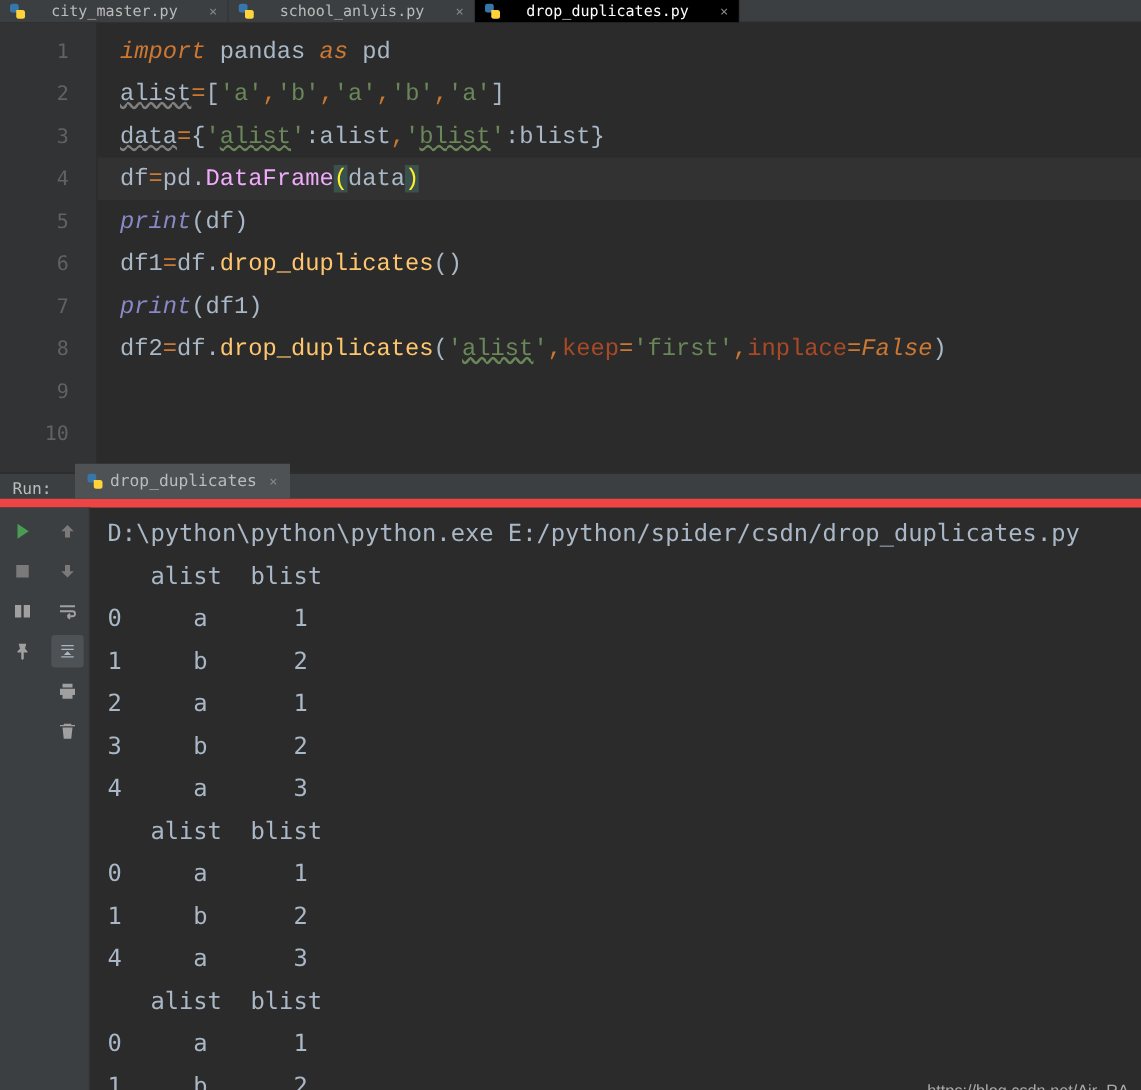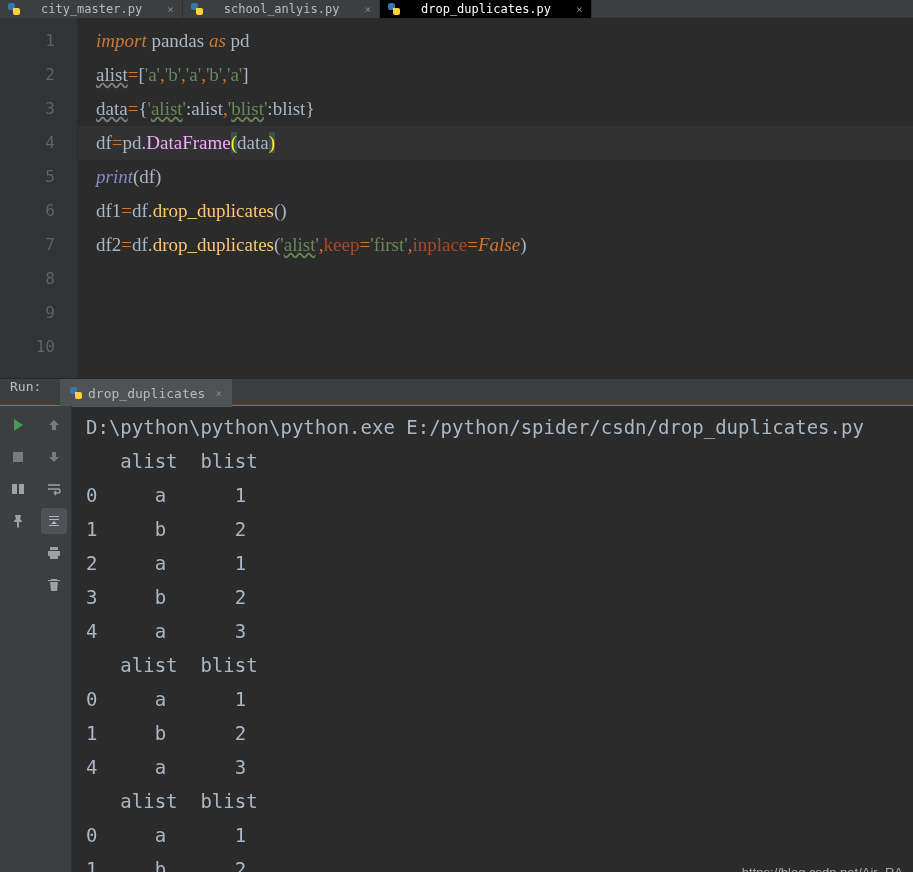--- a/index.html
+++ b/index.html
@@ -88,21 +88,21 @@
   .code-area {
     flex: 1;
     padding: 6px 0 0 18px;
     position: relative;
   }
   .code-line {
     height: 34px;
     line-height: 34px;
     font-size: 19px;
     white-space: pre;
-    font-family: Liberation Serif, serif;
+    font-family: Liberation Mono, monospace;
   }
   .code-line.current {
     background: #323232;
     margin-left: -18px;
     padding-left: 18px;
   }
   .kw { color: #cc7832; font-style: italic; }
   .imp { color: #a9b7c6; }
   .str { color: #6a8759; }
   .strund { color: #6a8759; text-decoration: underline wavy #6a8759; text-decoration-skip-ink: none; }
@@ -122,25 +122,25 @@
 
   
   .run-panel {
     flex: 1;
     display: flex;
     flex-direction: column;
     background: #2b2b2b;
   }
   .run-header {
     display: flex;
-    align-items: flex-start;
+    align-items: flex-end;
     background: #3c3f41;
     height: 28px;
     border-top: 1px solid #282828;
-    border-bottom: 1px solid #ef4444;
+    border-bottom: 7px solid #ef4444;
   }
   .run-label {
     color: #bbbbbb;
     font-size: 13px;
     padding: 0 10px;
     width: 60px;
   }
   .run-tab {
     display: flex;
     align-items: center;
@@ -243,20 +243,21 @@
     <div class="ln">9</div>
     <div class="ln">10</div>
   </div>
   <div class="code-area">
     <div class="code-line"><span class="kw">import</span><span class="imp"> pandas </span><span class="kw">as</span><span class="imp"> pd</span></div>
     <div class="code-line"><span class="varund">alist</span><span class="op">=</span><span>[</span><span class="str">'a'</span><span class="op">,</span><span class="str">'b'</span><span class="op">,</span><span class="str">'a'</span><span class="op">,</span><span class="str">'b'</span><span class="op">,</span><span class="str">'a'</span><span>]</span></div>
     <div class="code-line"><span class="varund">data</span><span class="op">=</span><span>{</span><span class="str">'</span><span class="strund">alist</span><span class="str">'</span><span>:</span><span>alist</span><span class="op">,</span><span class="str">'</span><span class="strund">blist</span><span class="str">'</span><span>:</span><span>blist</span><span>}</span></div>
     <div class="code-line current"><span>df</span><span class="op">=</span><span class="classref">pd.</span><span class="classref" style="color:#f0abfc">DataFrame</span><span class="bracket-match paren-hl">(</span><span>data</span><span class="bracket-match paren-hl">)</span></div>
     <div class="code-line"><span class="builtin">print</span><span>(</span><span>df</span><span>)</span></div>
     <div class="code-line"><span>df1</span><span class="op">=</span><span>df.</span><span class="fn">drop_duplicates</span><span>(</span><span>)</span></div>
+    <div class="code-line"><span class="builtin">print</span><span>(</span><span>df1</span><span>)</span></div>
     <div class="code-line"><span>df2</span><span class="op">=</span><span>df.</span><span class="fn">drop_duplicates</span><span>(</span><span class="str">'</span><span class="strund">alist</span><span class="str">'</span><span class="op">,</span><span class="kwarg">keep</span><span class="op">=</span><span class="str">'first'</span><span class="op">,</span><span class="kwarg">inplace</span><span class="op">=</span><span class="boolean">False</span><span>)</span></div>
   </div>
 </div>
 
 <div class="splitter"></div>
 
 <div class="run-panel">
   <div class="run-header">
     <div class="run-label">Run:</div>
     <div class="run-tab">

